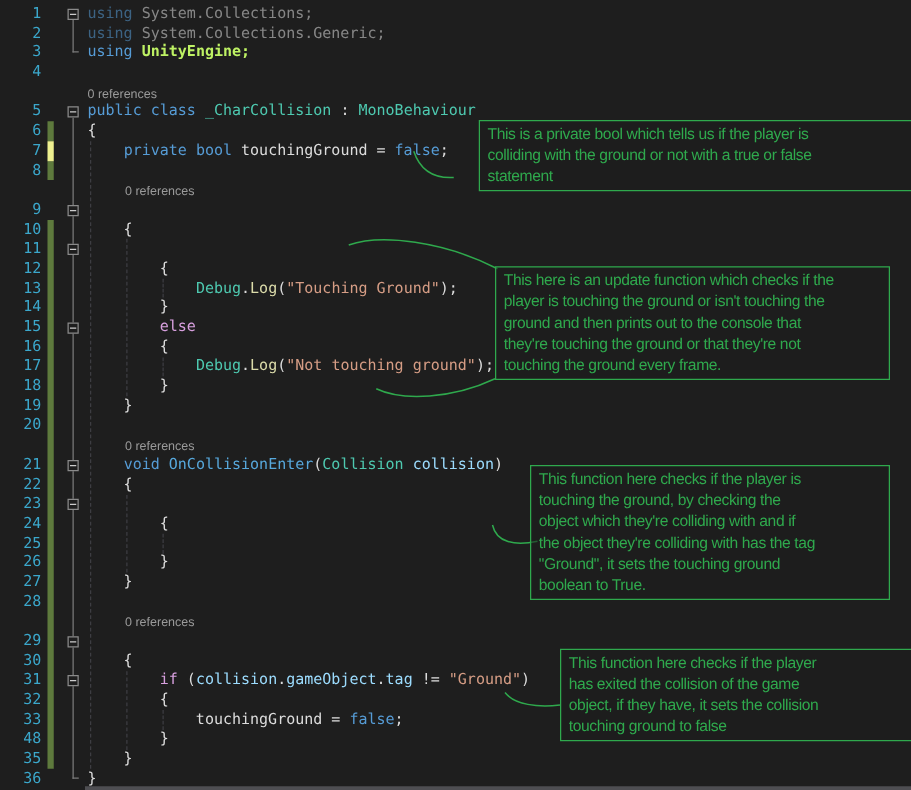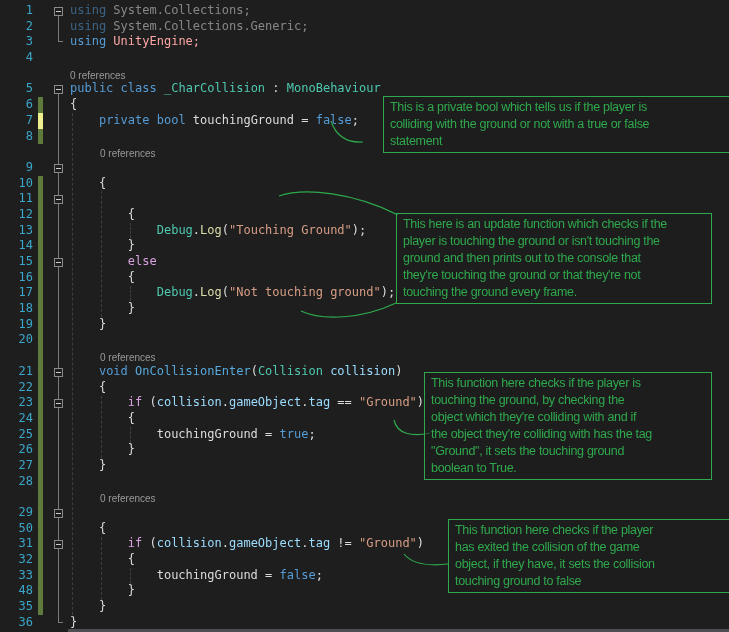--- a/index.html
+++ b/index.html
@@ -5,21 +5,21 @@
   html,body{margin:0;padding:0;background:#111;}
   #screen{position:relative;width:729px;height:632px;background:#1e1e1e;overflow:hidden;
           font-family:"DejaVu Sans Mono","Liberation Mono",monospace;font-size:12px;}
   #code-rows{position:absolute;left:0;top:3px;width:100%;}
   .row{height:15.7px;line-height:15.7px;white-space:pre;display:flex;}
   .num{display:inline-block;width:33px;flex:none;text-align:right;color:#3ba7cb;}
   .txt{display:inline-block;padding-left:37px;}
   .ref{font-family:"Liberation Sans",sans-serif;font-size:10px;color:#9a9a9a;position:relative;top:2px;}
   .dim{opacity:.55;}
   .k{color:#569cd6}.c{color:#d8a0df}.t{color:#4ec9b0}.m{color:#57a8dc}.g{color:#9cdcfe}
-  .s{color:#d69d85}.p{color:#dcdcdc}.y{color:#dcdcaa}.b{color:#fca5a5;font-weight:normal}
+  .s{color:#d69d85}.p{color:#dcdcdc}.y{color:#dcdcaa}.b{color:#bef264;font-weight:bold}
   .foldbox{position:absolute;left:54px;width:9px;height:9px;border:1px solid #8a8a8a;
            background:#1e1e1e;box-sizing:border-box;display:flex;align-items:center;justify-content:center;z-index:5;}
   .foldbox i{display:block;width:5px;height:1px;background:#cccccc;}
   .foldline{position:absolute;left:58px;width:1px;background:#7a7a7a;z-index:1;}
   .foldtick{position:absolute;left:58px;width:5px;height:1px;background:#7a7a7a;z-index:1;}
   .guide{position:absolute;width:0;border-left:1px dashed #3d3d42;z-index:0;}
   .chbar{position:absolute;left:38px;width:5px;z-index:2;}
   #connectors{position:absolute;left:0;top:0;z-index:6;pointer-events:none;}
   .ann{position:absolute;border:1.5px solid #2fa94d;color:#2fa94d;background:rgba(30,30,30,.55);
        font-family:"Liberation Sans",sans-serif;font-size:12.5px;line-height:17px;
@@ -94,29 +94,29 @@
       <div class="row"><span class="num">14</span><span class="txt"><span class="p">        }</span></span></div>
       <div class="row"><span class="num">15</span><span class="txt"><span class="p">        </span><span class="c">else</span></span></div>
       <div class="row"><span class="num">16</span><span class="txt"><span class="p">        {</span></span></div>
       <div class="row"><span class="num">17</span><span class="txt"><span class="p">            </span><span class="t">Debug</span><span class="p">.</span><span class="y">Log</span><span class="p">(</span><span class="s">"Not touching ground"</span><span class="p">);</span></span></div>
       <div class="row"><span class="num">18</span><span class="txt"><span class="p">        }</span></span></div>
       <div class="row"><span class="num">19</span><span class="txt"><span class="p">    }</span></span></div>
       <div class="row"><span class="num">20</span><span class="txt"></span></div>
       <div class="row"><span class="num"></span><span class="ref" style="margin-left: 67px;">0 references</span></div>
       <div class="row"><span class="num">21</span><span class="txt"><span class="p">    </span><span class="k">void</span><span class="p"> </span><span class="m">OnCollisionEnter</span><span class="p">(</span><span class="t">Collision</span><span class="p"> </span><span class="g">collision</span><span class="p">)</span></span></div>
       <div class="row"><span class="num">22</span><span class="txt"><span class="p">    {</span></span></div>
-      <div class="row"><span class="num">23</span><span class="txt"><span class="p">        </span><span class="c">if</span><span class="p"> (</span><span class="g">collision</span><span class="p">.</span><span class="g">gameObject</span><span class="p">.</span><span class="g">tag</span><span class="p"> == </span><span class="s">"Ground"</span><span class="p">)</span></span></div>
+      <div class="row"><span class="num">23</span></div>
       <div class="row"><span class="num">24</span><span class="txt"><span class="p">        {</span></span></div>
-      <div class="row"><span class="num">25</span><span class="txt"><span class="p">            touchingGround = </span><span class="k">true</span><span class="p">;</span></span></div>
+      <div class="row"><span class="num">25</span></div>
       <div class="row"><span class="num">26</span><span class="txt"><span class="p">        }</span></span></div>
       <div class="row"><span class="num">27</span><span class="txt"><span class="p">    }</span></span></div>
       <div class="row"><span class="num">28</span><span class="txt"></span></div>
       <div class="row"><span class="num"></span><span class="ref" style="margin-left: 67px;">0 references</span></div>
       <div class="row"><span class="num">29</span></div>
-      <div class="row"><span class="num">50</span><span class="txt"><span class="p">    {</span></span></div>
+      <div class="row"><span class="num">30</span><span class="txt"><span class="p">    {</span></span></div>
       <div class="row"><span class="num">31</span><span class="txt"><span class="p">        </span><span class="c">if</span><span class="p"> (</span><span class="g">collision</span><span class="p">.</span><span class="g">gameObject</span><span class="p">.</span><span class="g">tag</span><span class="p"> != </span><span class="s">"Ground"</span><span class="p">)</span></span></div>
       <div class="row"><span class="num">32</span><span class="txt"><span class="p">        {</span></span></div>
       <div class="row"><span class="num">33</span><span class="txt"><span class="p">            touchingGround = </span><span class="k">false</span><span class="p">;</span></span></div>
       <div class="row"><span class="num">48</span><span class="txt"><span class="p">        }</span></span></div>
       <div class="row"><span class="num">35</span><span class="txt"><span class="p">    }</span></span></div>
       <div class="row"><span class="num">36</span><span class="txt"><span class="p">}</span></span></div>
     </div>
 
   <svg id="connectors" width="729" height="632" viewBox="0 0 729 632">
     <g fill="none" stroke="#2fa94d" stroke-width="1.2">

